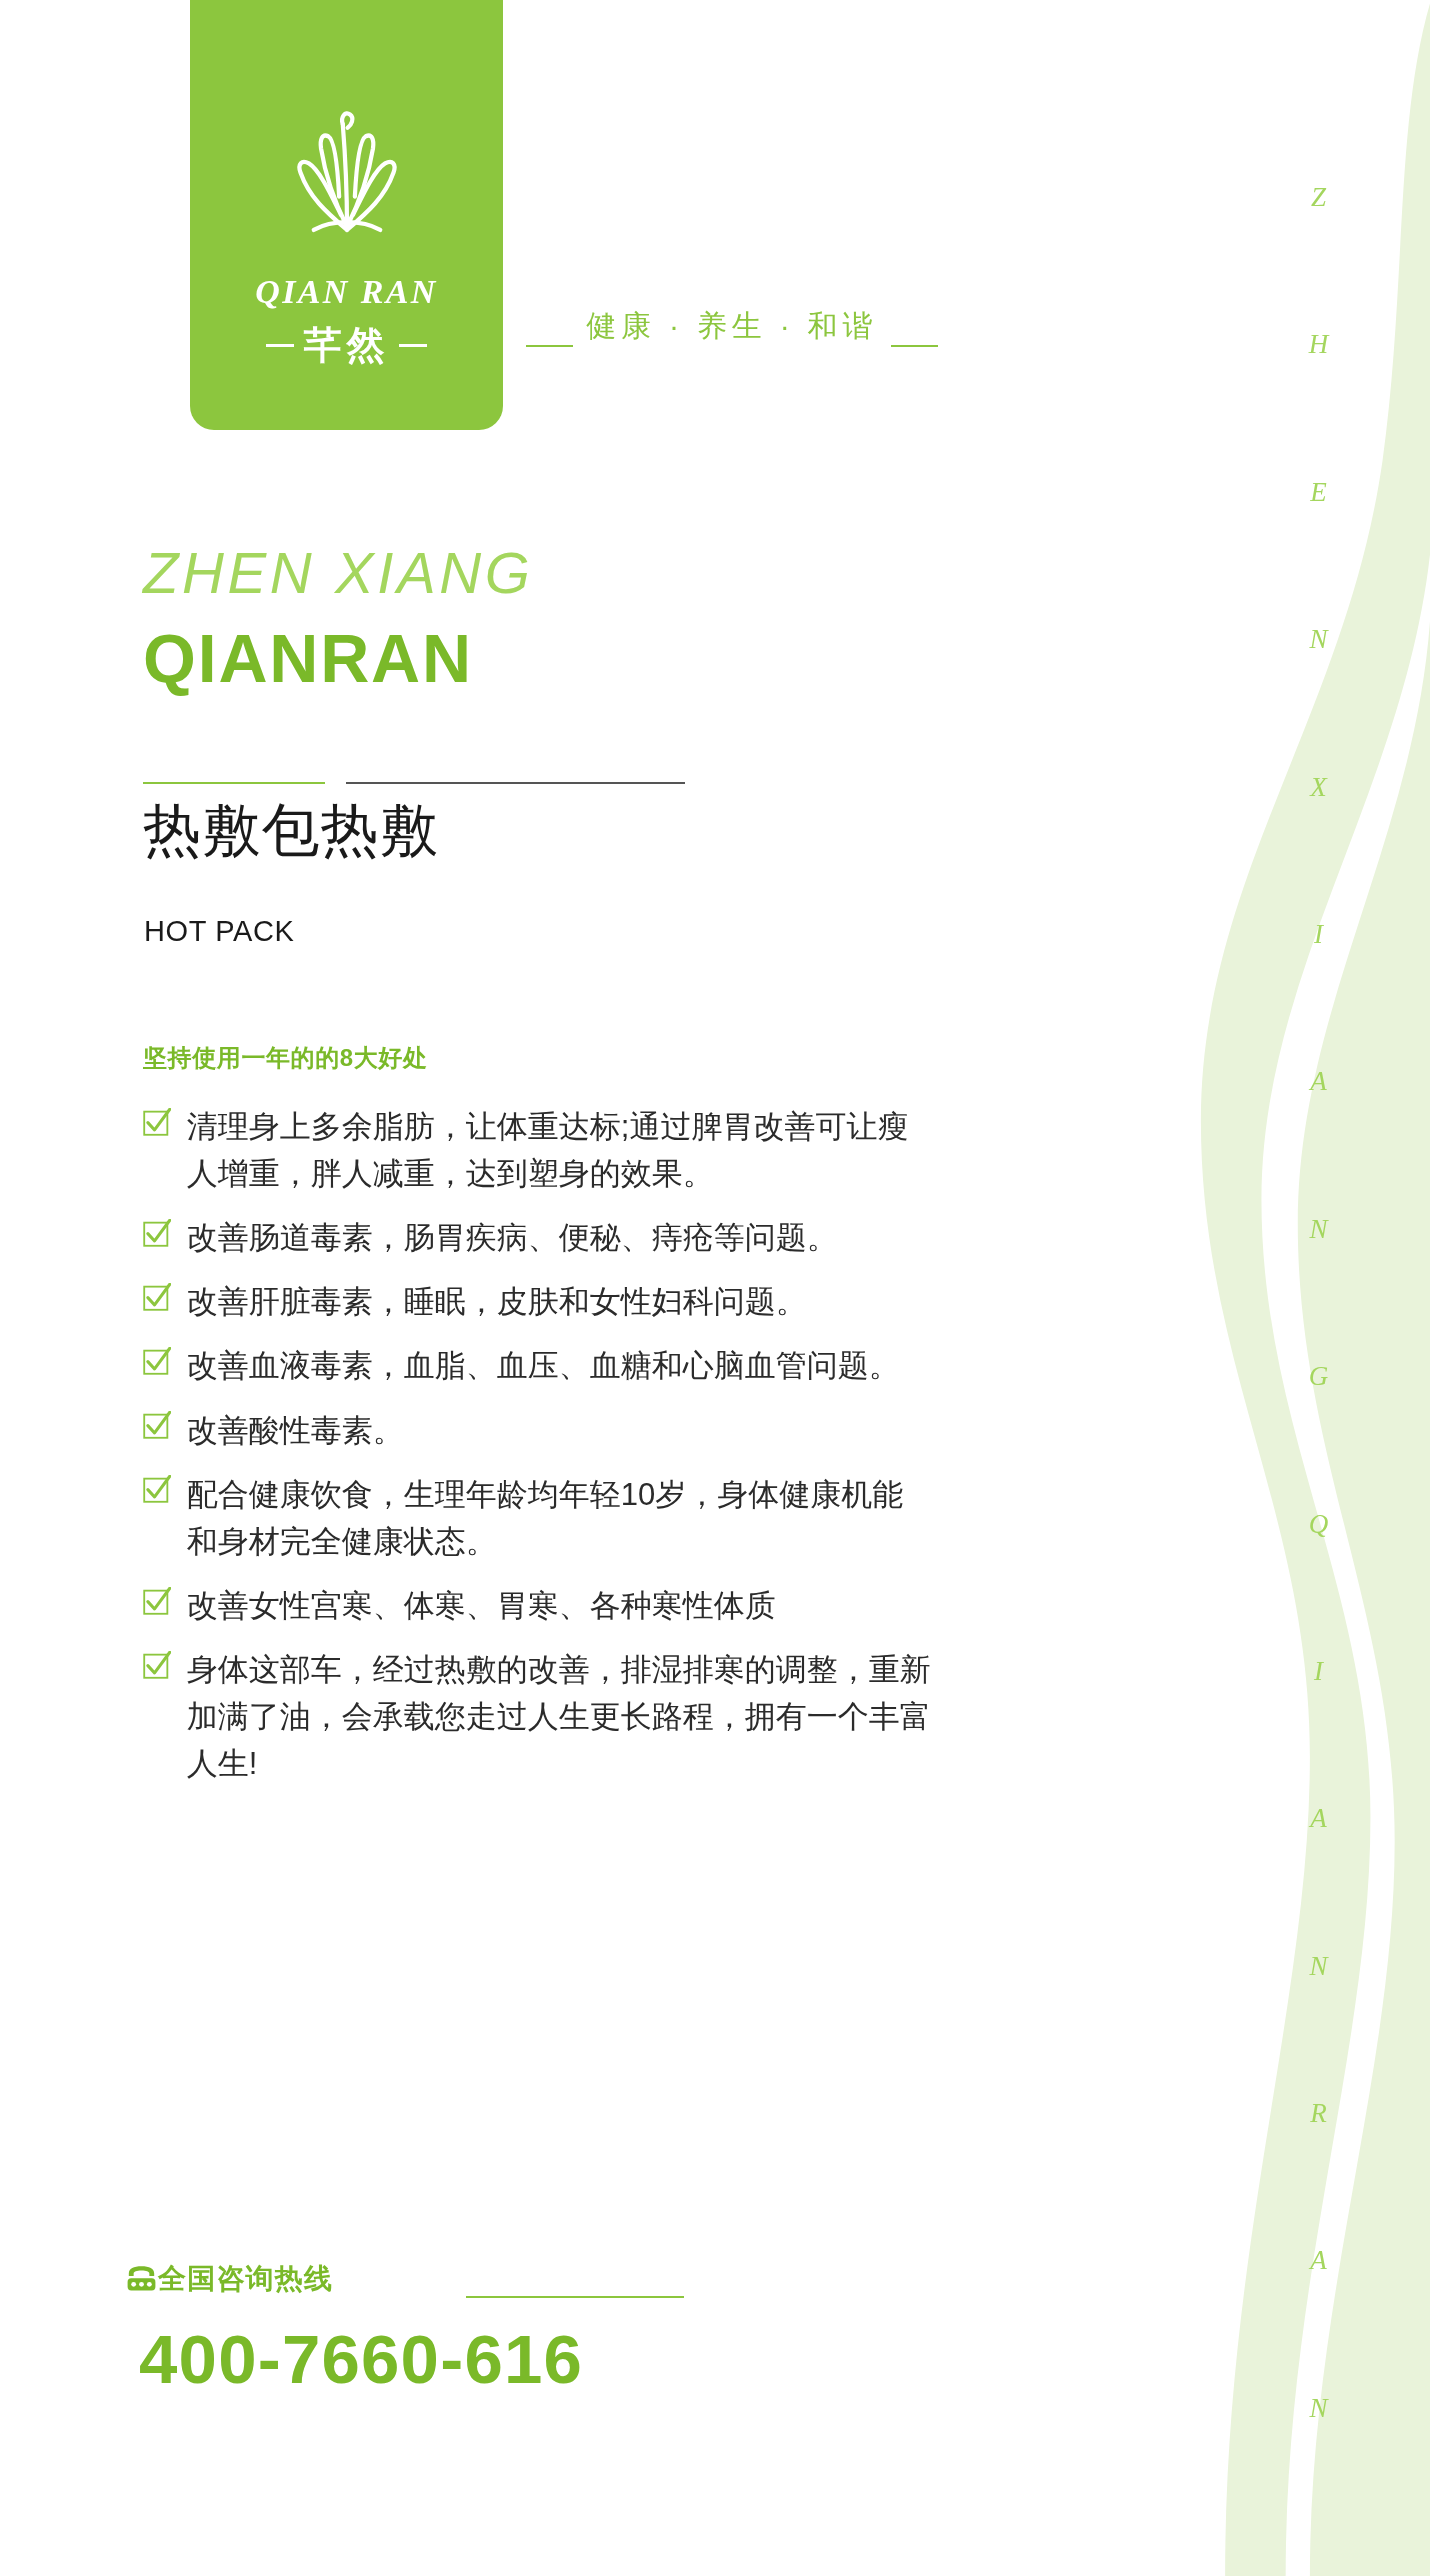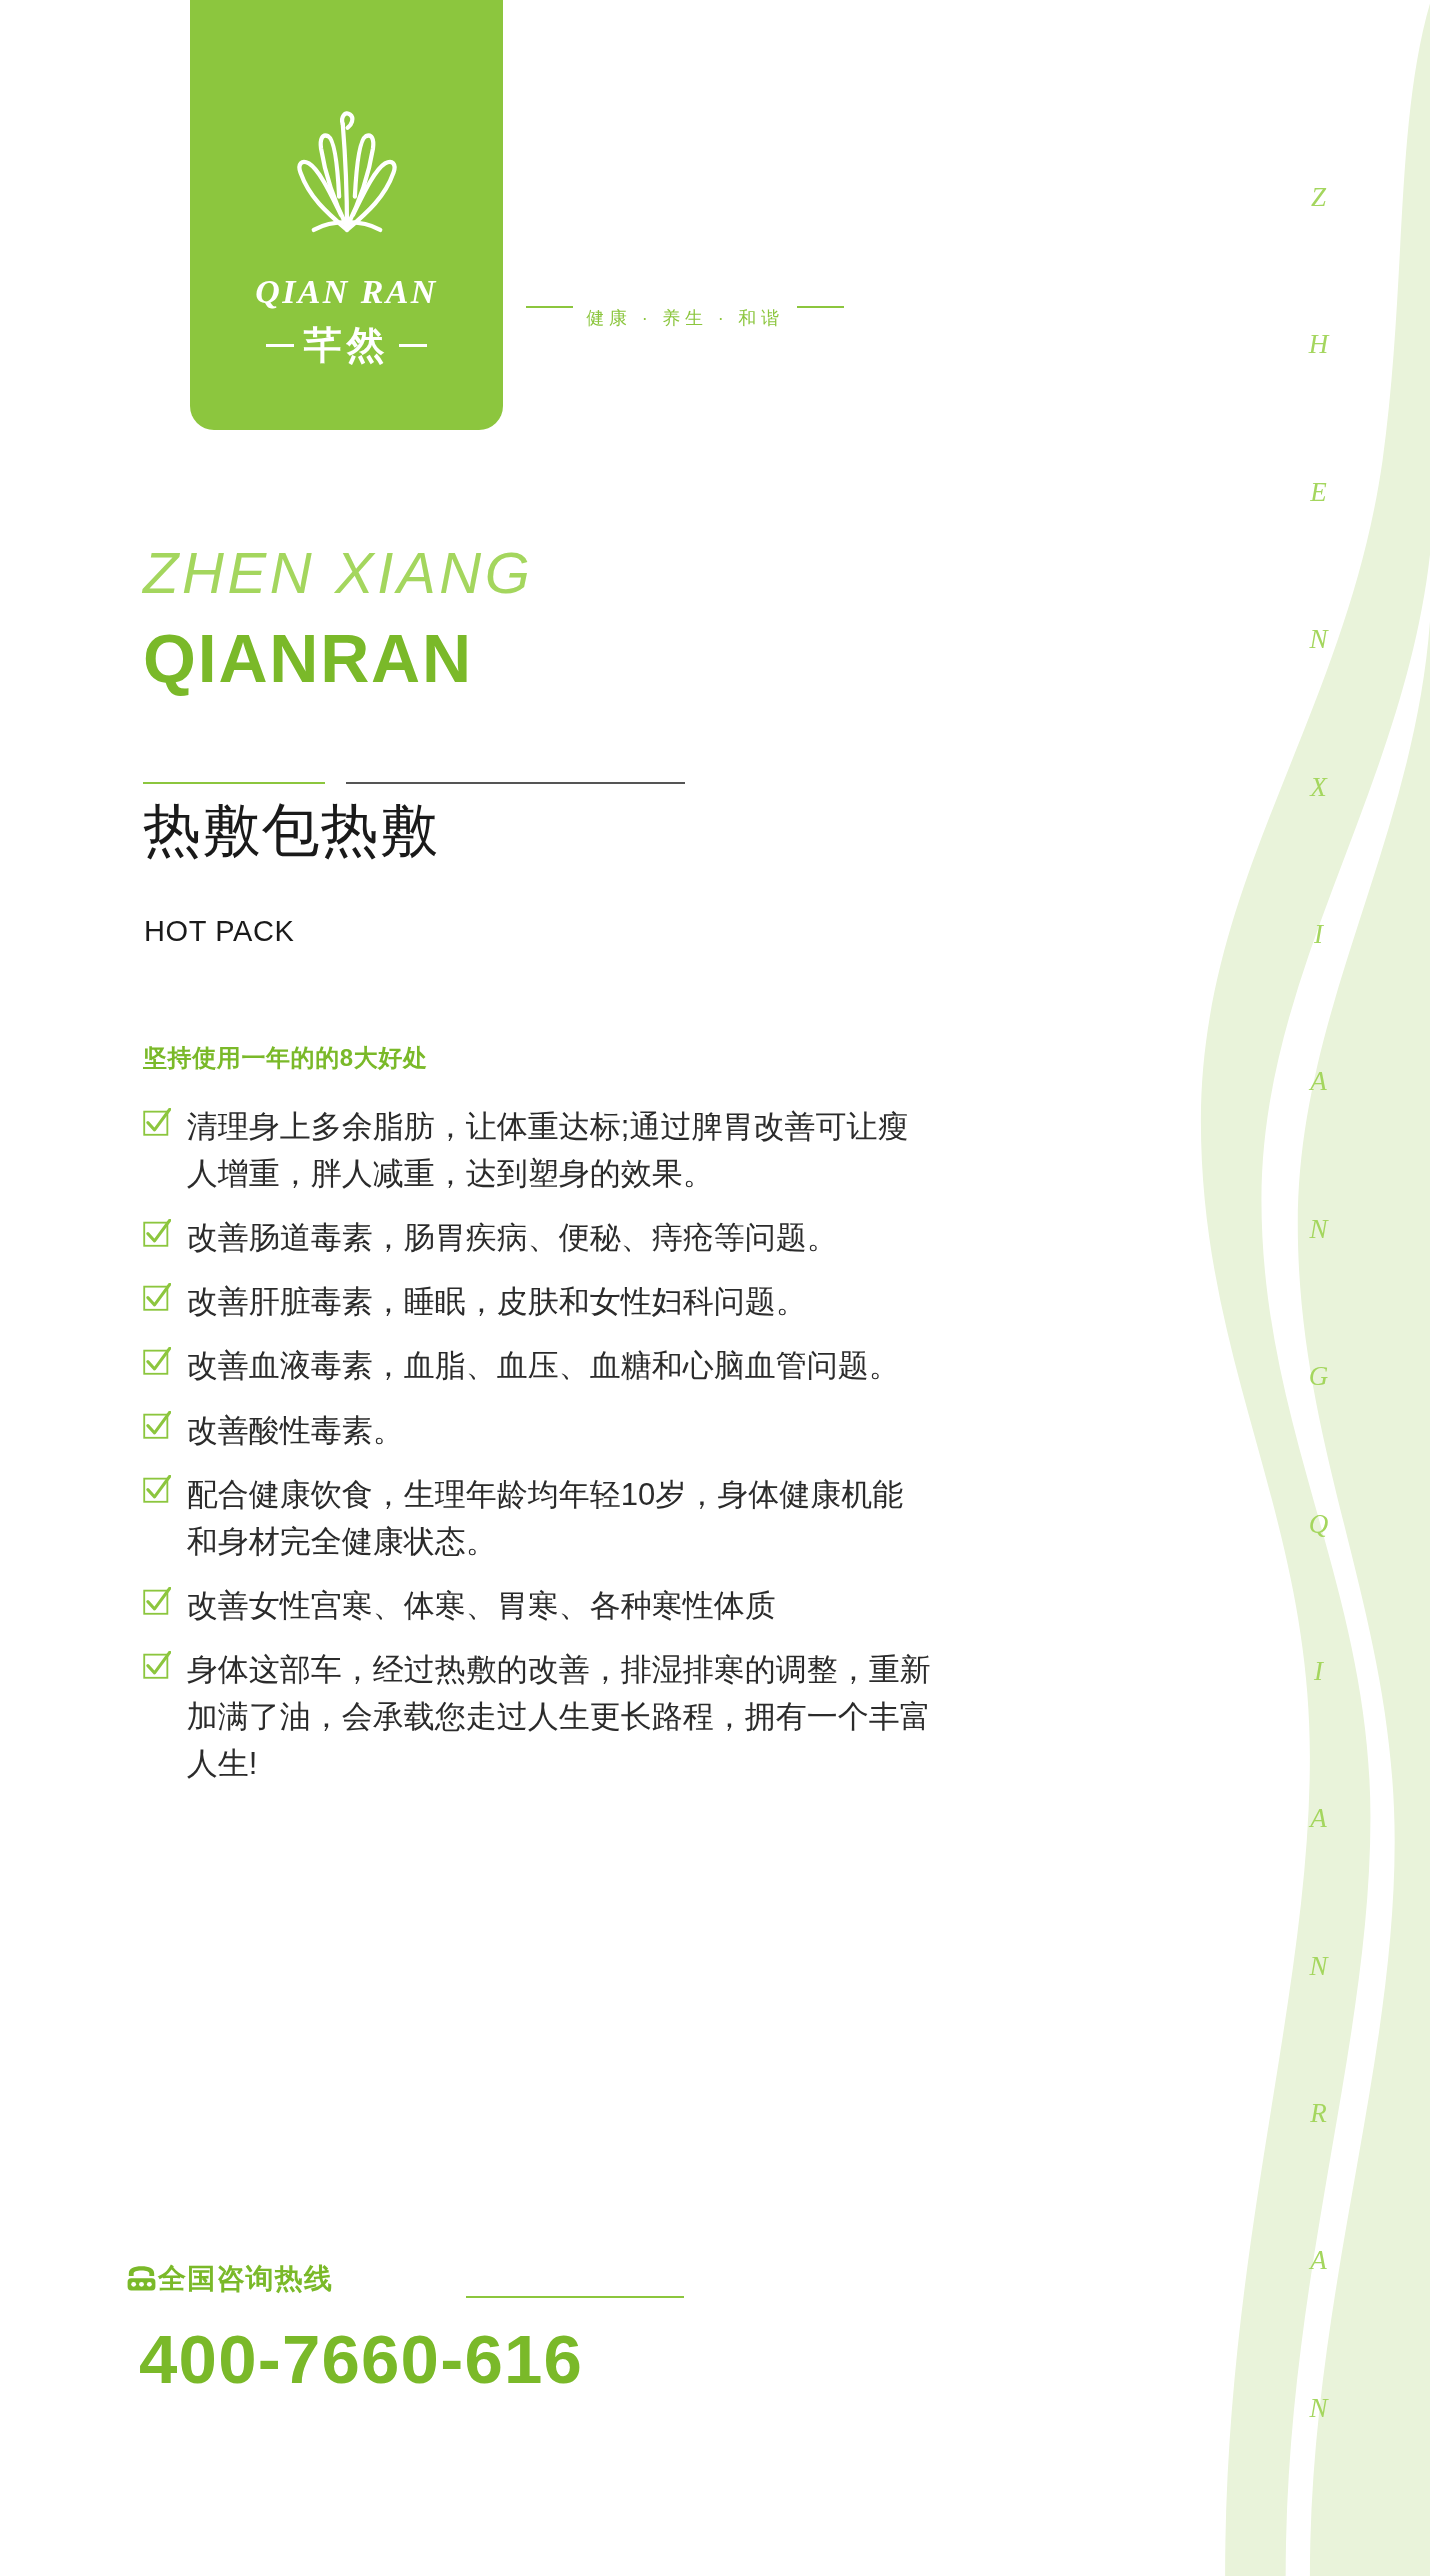--- a/index.html
+++ b/index.html
@@ -92,24 +92,24 @@
     font-size: 51px;
     font-weight: bold;
     letter-spacing: 2.4px;
     white-space: nowrap;
   }
   .header-sub {
     position: absolute;
     left: 526px;
     top: 306px;
     display: flex;
-    align-items: flex-start;
+    align-items: flex-end;
     gap: 13.3px;
     color: #8cc63e;
-    font-size: 18px;
+    font-size: 30px;
     letter-spacing: 4.8px;
     white-space: nowrap;
   }
   .header-sub .dash {
     width: 47px;
     height: 1.8px;
     background: #8cc63e;
     display: inline-block;
   }
 

